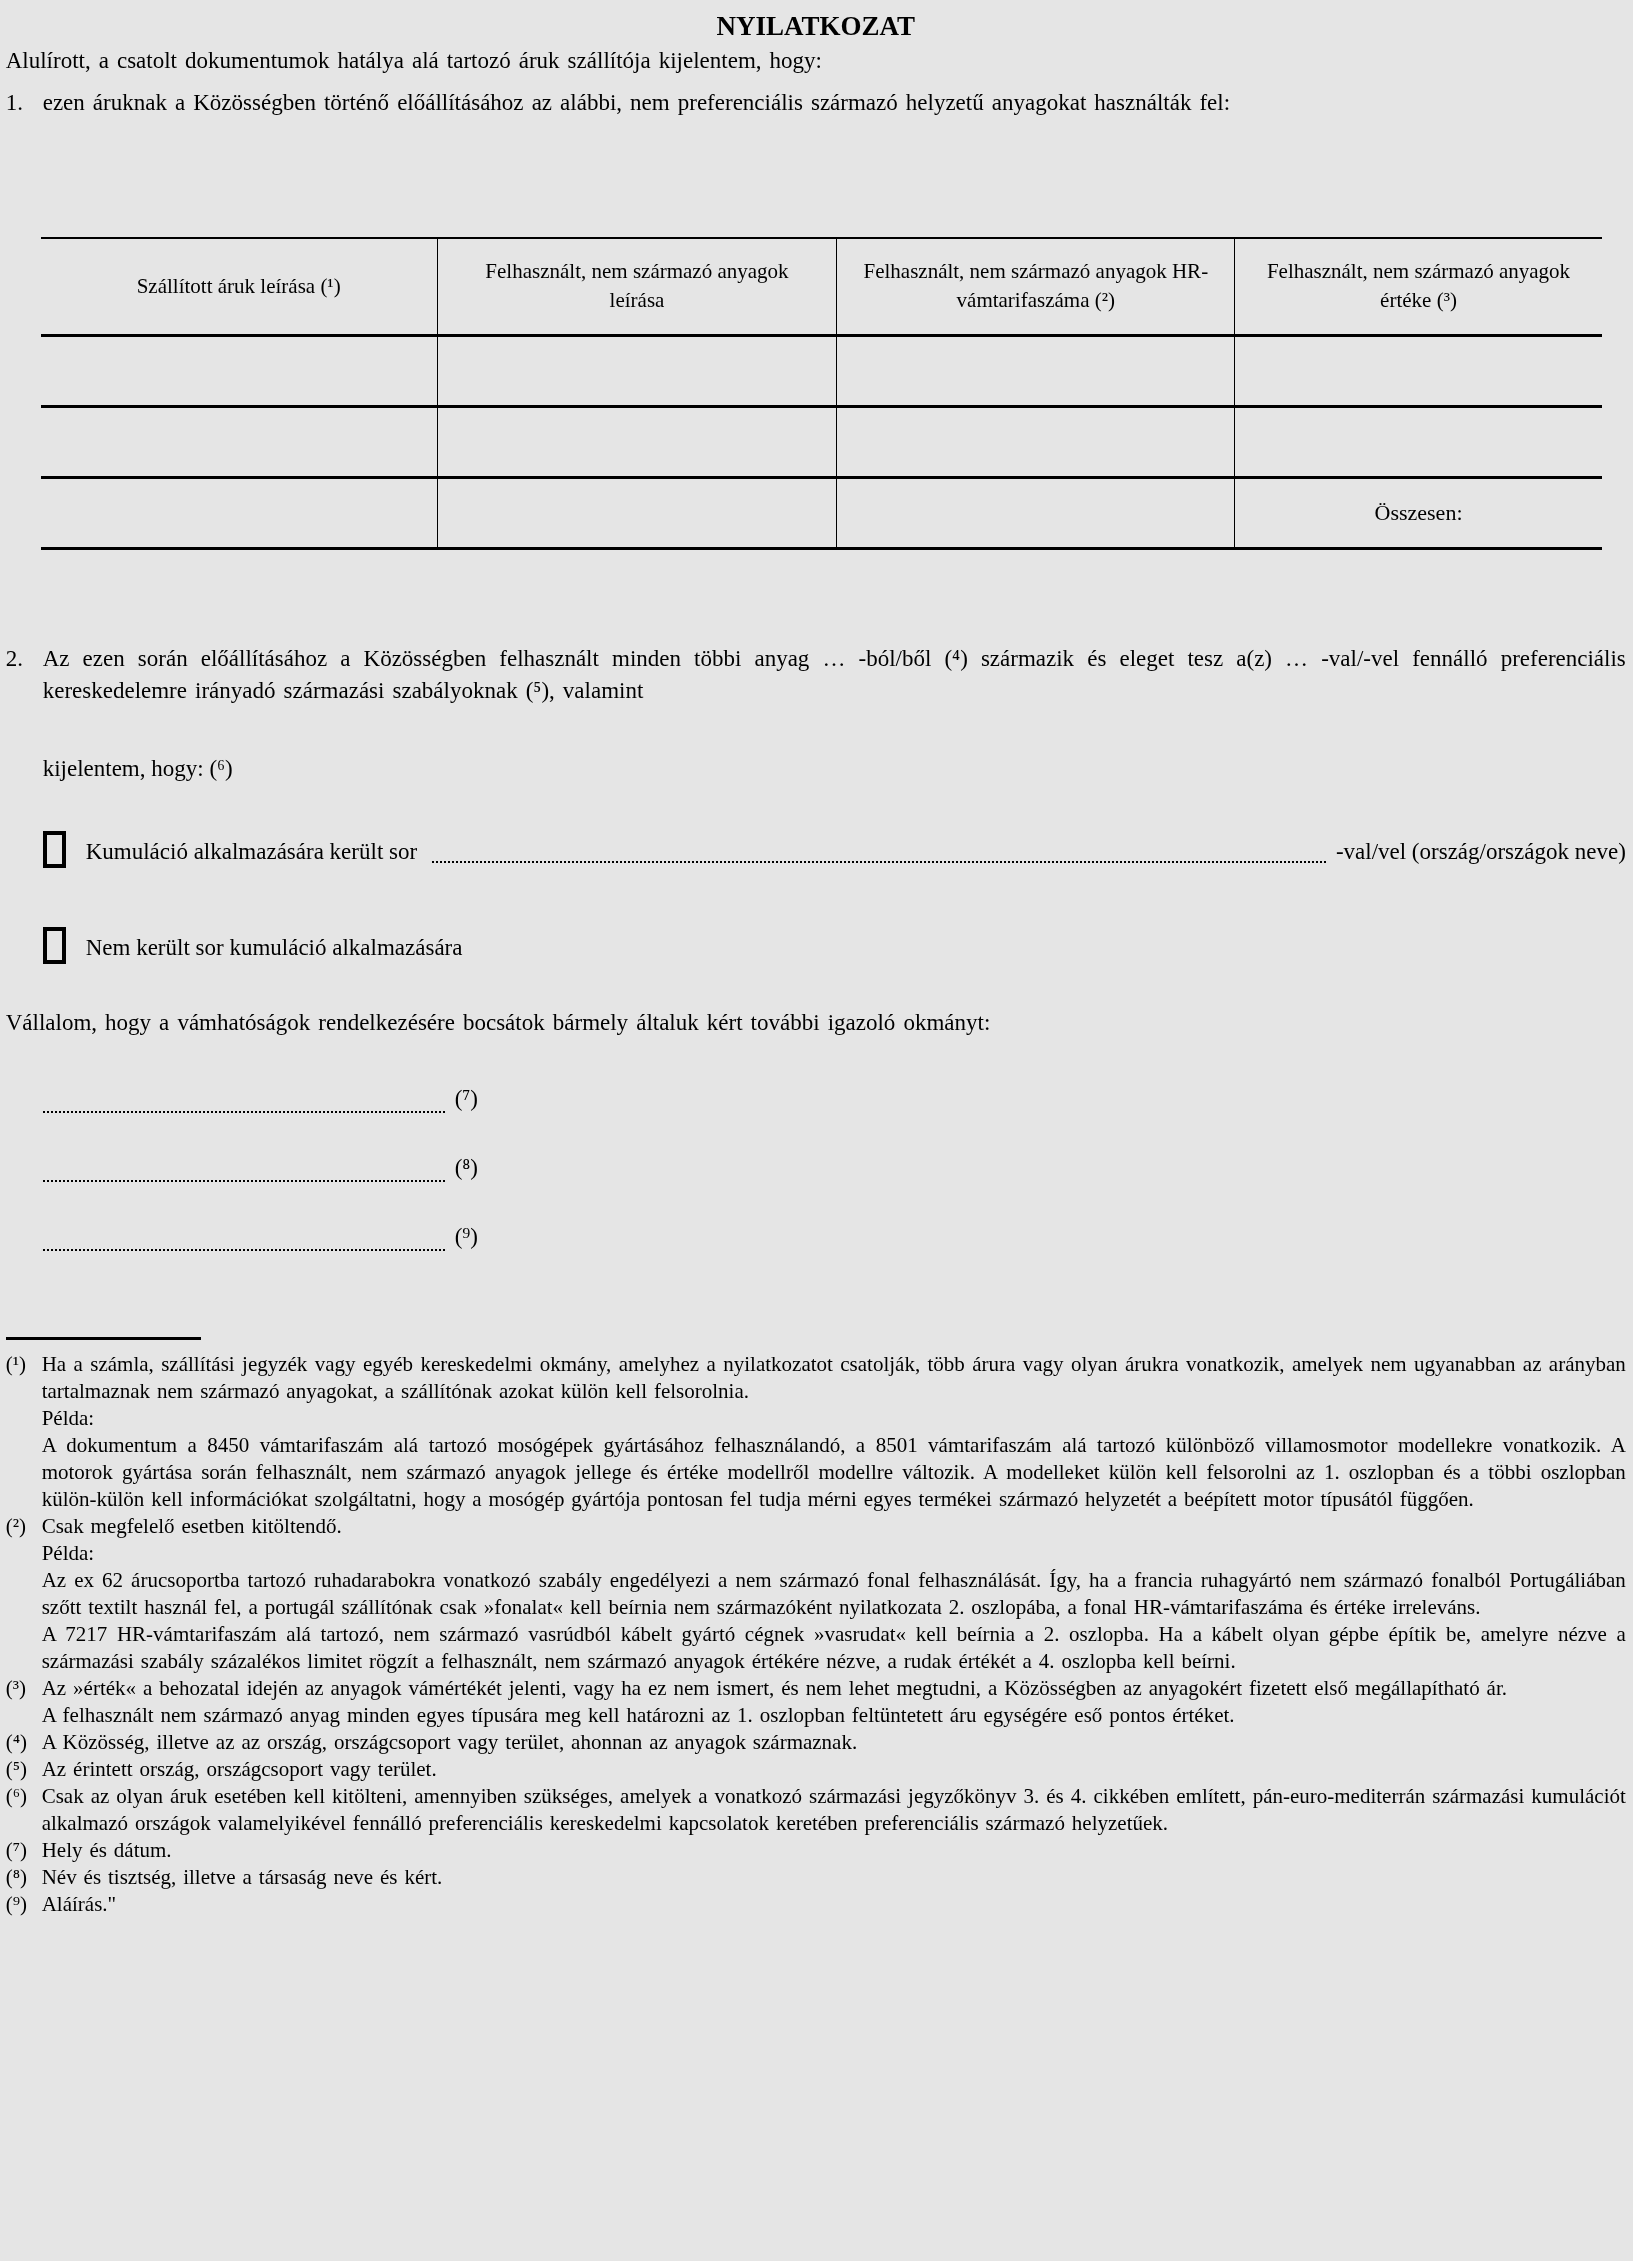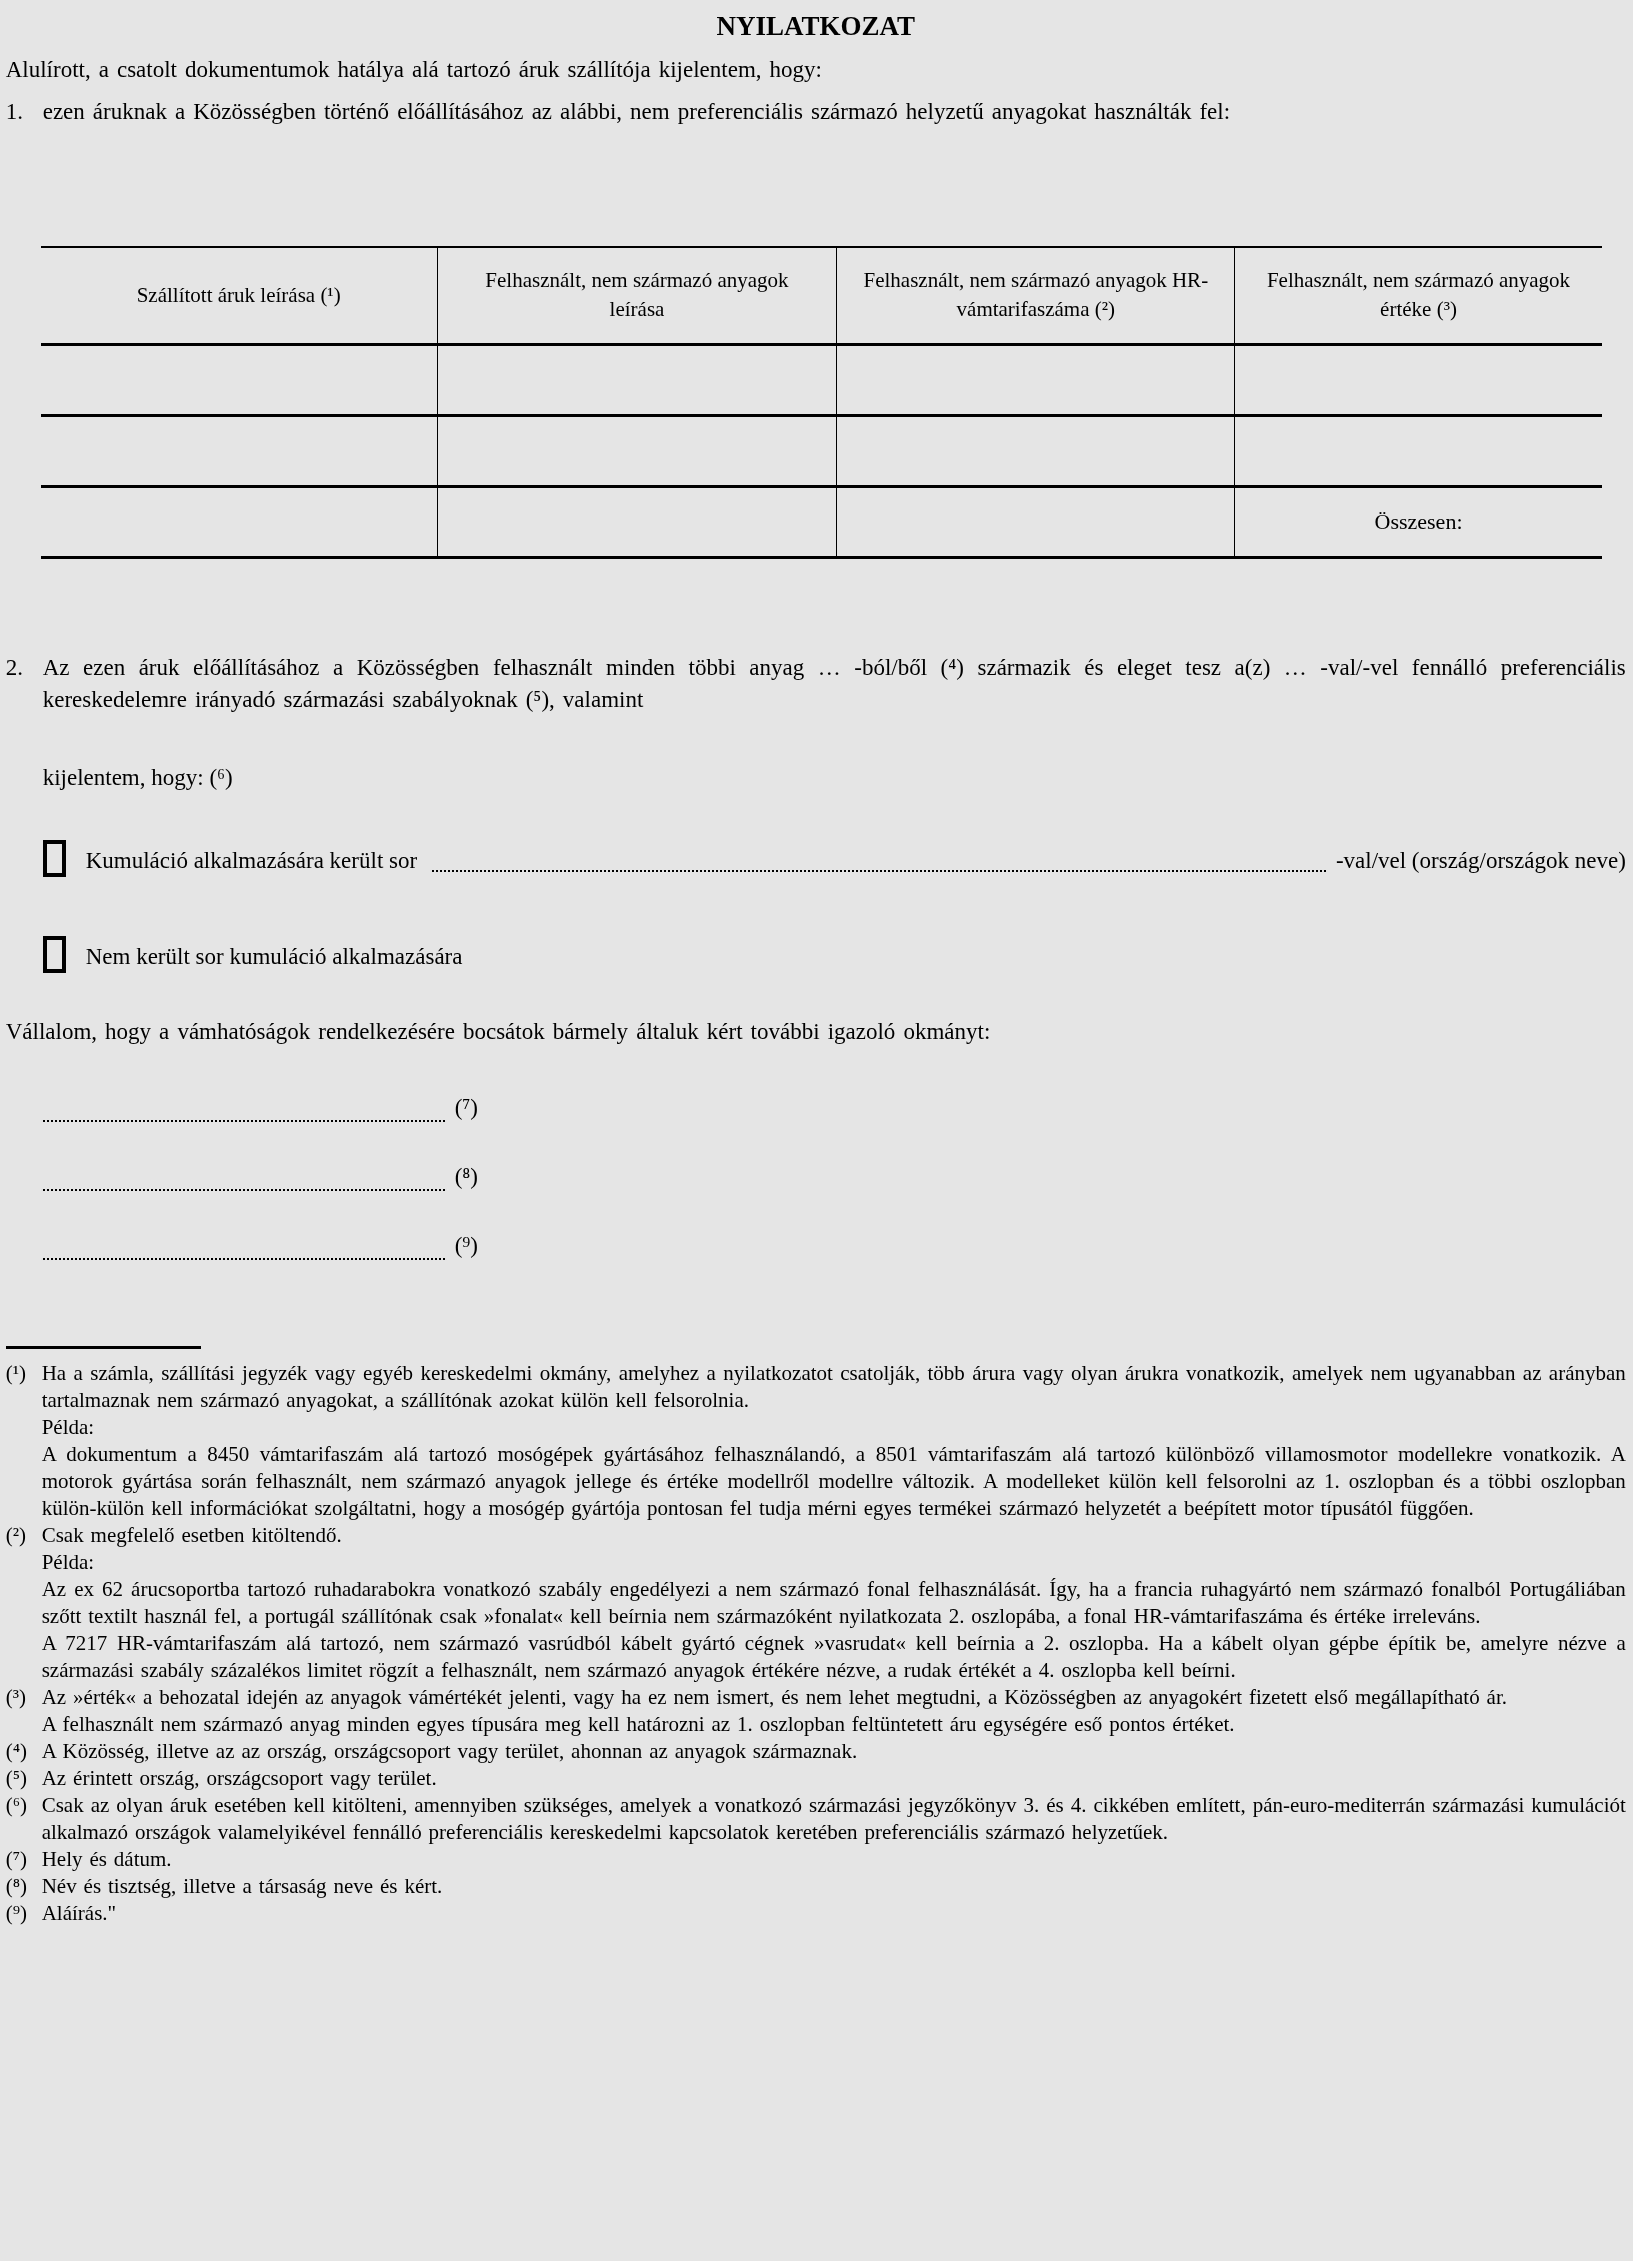--- a/index.html
+++ b/index.html
@@ -6,21 +6,21 @@
   html, body { background:#ffffff; }
   .page {
     width:1633px; height:2261px;
     background:#e5e5e5; color:#000000;
     font-family:"Liberation Serif", serif;
     position:relative; overflow:hidden;
     padding:10px 7.2px 0 5.7px;
   }
   .title { text-align:center; font-size:27px; font-weight:bold; line-height:32px; }
   .para { font-size:23px; line-height:32px; text-align:justify; word-spacing:0.10em; }
-  .intro { margin-top:12px; }
+  .intro { margin-top:3px; }
   .numbered { display:flex; margin-top:10px; }
   .numbered .num { flex:0 0 37px; font-size:23px; line-height:32px; }
   .numbered .ntext { flex:1; }
 
   table.goods { border-collapse:collapse; table-layout:fixed; margin:118px 0 0 35px; width:1561px; border-top:2.2px solid #000; }
   table.goods tr { border-bottom:3.6px solid #000; }
   table.goods th, table.goods td { border-right:1.4px solid #000; }
   table.goods th:last-child, table.goods td:last-child { border-right:none; }
   table.goods th { font-weight:normal; font-size:21px; line-height:29px; text-align:center; vertical-align:middle; height:97px; padding:0 24.4px; }
   table.goods td { height:71px; }
@@ -94,21 +94,21 @@
       <td></td>
       <td></td>
       <td></td>
       <td class="total">Összesen:</td>
     </tr>
   </tbody>
     </table>
 
   <div class="numbered item2">
     <span class="num">2.</span>
-    <span class="para ntext">Az ezen áruk előállításához a Közösségben felhasznált minden többi anyag … -ból/ből (⁴) származik és eleget tesz a(z) … -val/-vel fennálló preferenciális kereskedelemre irányadó származási szabályoknak (⁵), valamint</span>
+    <span class="para ntext">Az ezen során előállításához a Közösségben felhasznált minden többi anyag … -ból/ből (⁴) származik és eleget tesz a(z) … -val/-vel fennálló preferenciális kereskedelemre irányadó származási szabályoknak (⁵), valamint</span>
   </div>
 
   <div class="declare">kijelentem, hogy: (⁶)</div>
 
   <div class="checkbox-row cbr1">
     <span class="checkbox"></span>
     <span class="nowrap">Kumuláció alkalmazására került sor</span>
     <span class="leader"></span>
     <span class="nowrap">-val/vel (ország/országok neve)</span>
   </div>

